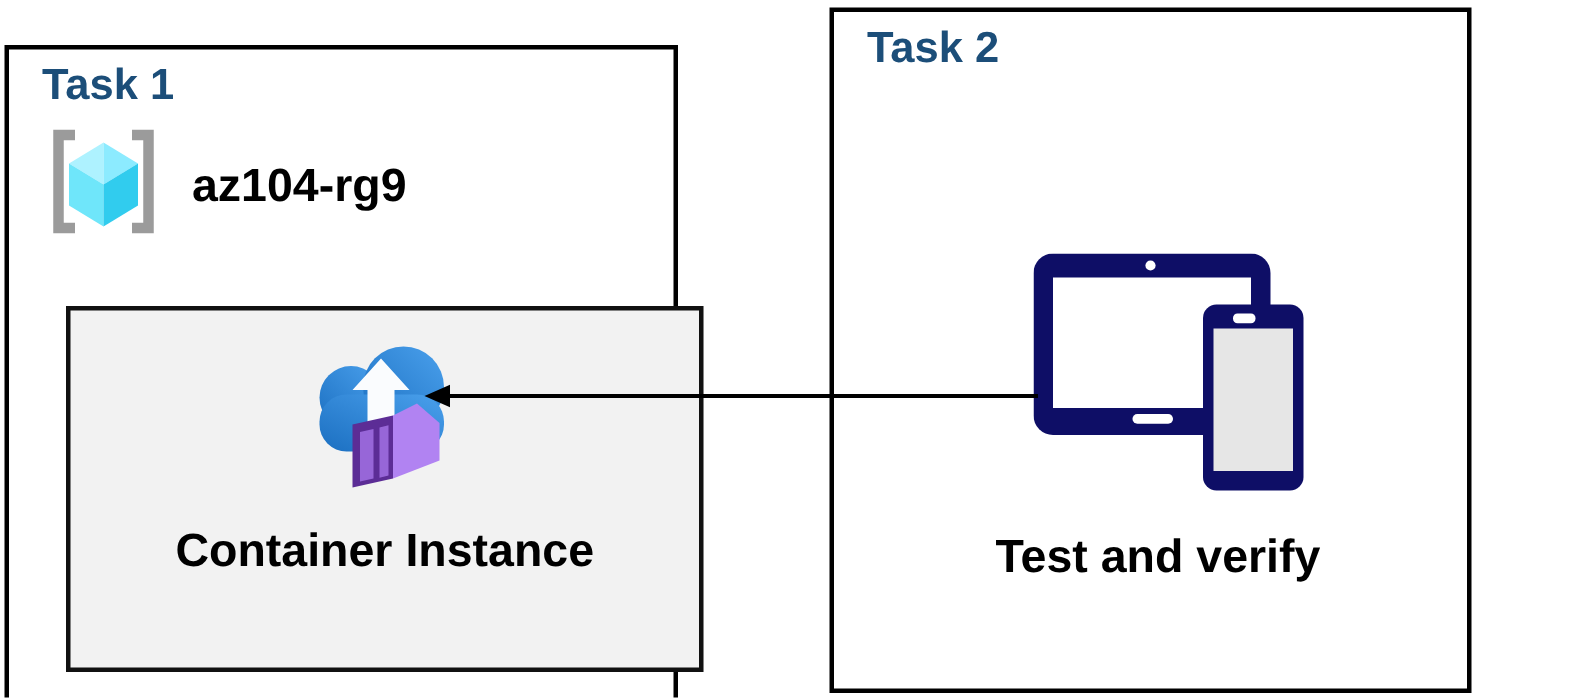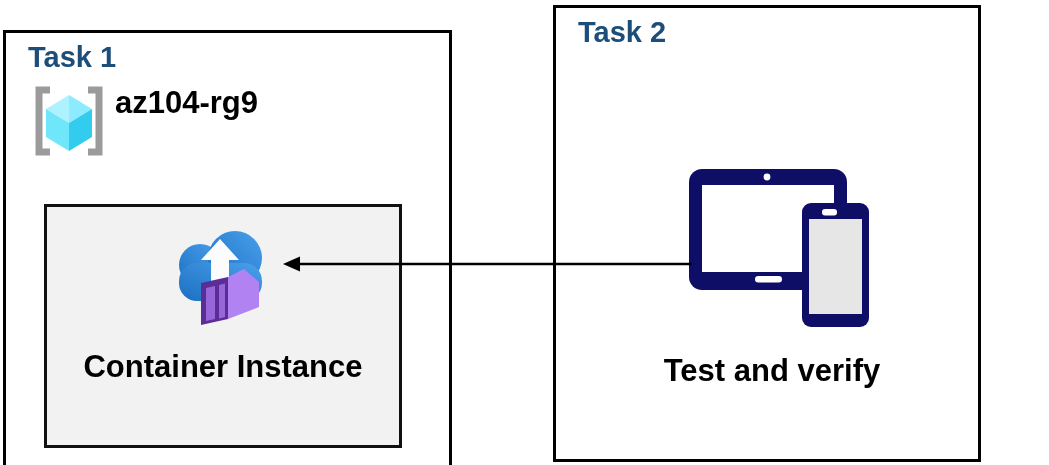--- a/index.html
+++ b/index.html
@@ -13,25 +13,25 @@
     box-sizing:border-box;background:#fff;
   }
   #task1-box{left:3px;width:449px;margin-top:25px;}
   #task2-box{left:553px;width:428px;}
   .task-title{
     position:absolute;top:8px;left:22px;
     font-size:29px;font-weight:bold;color:var(--task_title,#1C4E79);
     letter-spacing:0px;
   }
   .rg-row{
-    position:absolute;left:26px;top:52px;display:flex;gap:9px;
+    position:absolute;left:26px;top:52px;display:flex;align-items:center;gap:22px;
   }
   .rg-name{font-size:31px;font-weight:bold;color:var(--text_black,#000);}
   .ci-box{
-    position:absolute;left:38px;top:171px;width:358px;height:244px;
+    position:absolute;left:38px;top:171px;width:425px;height:244px;
     background:var(--container_box_bg,#F2F2F2);
     border:3px solid #111;box-sizing:border-box;
   }
   .ci-icon-wrap{position:absolute;left:50%;top:18px;transform:translateX(-50%);}
   .ci-label{
     position:absolute;top:142px;left:0;width:100%;text-align:center;
     font-size:31px;font-weight:bold;color:var(--text_black,#000);
   }
   .devices-wrap{position:absolute;left:133px;top:161px;}
   .device-label{

